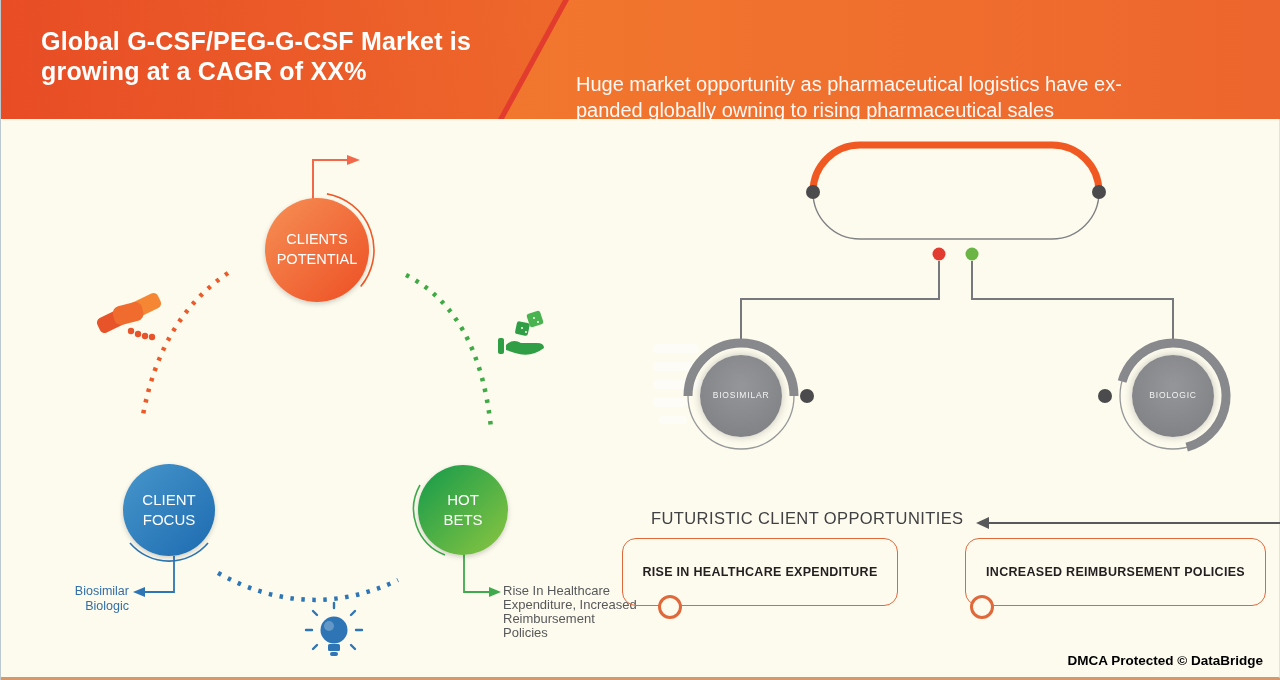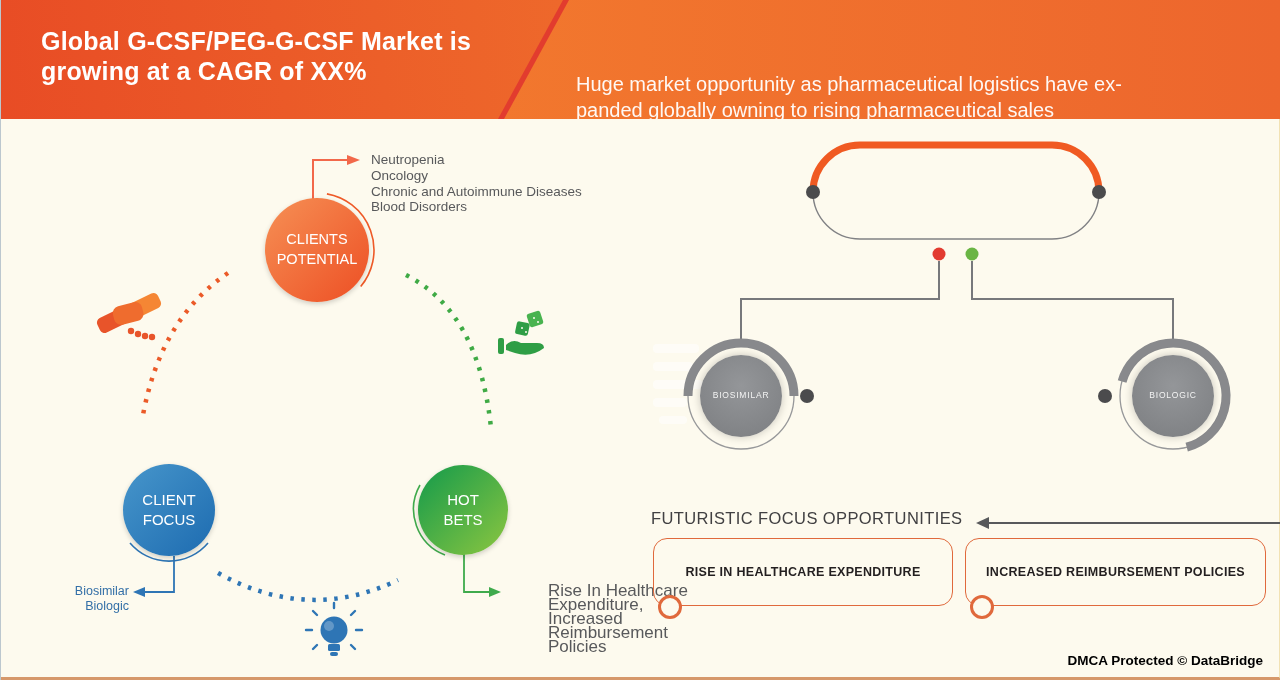--- a/index.html
+++ b/index.html
@@ -40,31 +40,31 @@
     background:linear-gradient(135deg,#139a4b,#8cc640);}
   .circ.gray{color:#f4f4f4;font-size:8.5px;letter-spacing:.8px;
     background:radial-gradient(circle at 50% 38%,#949699,#7b7d80);box-shadow:0 0 8px rgba(0,0,0,.22);}
   .circ.bsim{left:699px;top:355px;width:82px;height:82px;}
   .circ.bio{left:1131px;top:355px;width:82px;height:82px;}
   
   .cp-list{position:absolute;left:370px;top:152px;font-size:13.5px;color:#58595b;line-height:15.8px;}
   .cf-note{position:absolute;left:50px;top:584px;width:78px;text-align:right;
     font-size:12.5px;color:#336fa7;line-height:15px;}
   .hb-note{position:absolute;left:502px;top:584px;width:145px;
-    font-size:17px;color:#58595b;line-height:14px;margin-left:45px;}
+    font-size:13px;color:#58595b;line-height:14px;}
   .pill{position:absolute;left:830px;top:161px;width:252px;height:62px;border-radius:31px;
     background:linear-gradient(180deg,#f46d2d,#ee5722);
     display:flex;align-items:center;justify-content:center;
     color:#fff;font-size:21px;font-weight:bold;letter-spacing:.3px;
     box-shadow:0 3px 6px rgba(0,0,0,.28);}
   .fut-head{position:absolute;left:650px;top:509px;font-size:16.5px;color:#414042;letter-spacing:.4px;}
   .opp-box{position:absolute;top:538px;height:68px;border:1.5px solid #e0693c;border-radius:14px;
     display:flex;align-items:center;justify-content:center;box-sizing:border-box;
     font-size:12.5px;color:#231f20;letter-spacing:.3px;font-weight:bold;}
-  .opp-box.b1{left:652px;width:300px;}
+  .opp-box.b1{left:621px;width:276px;}
   .opp-box.b2{left:964px;width:301px;}
   .corner-dot{position:absolute;width:18px;height:18px;border-radius:50%;
     border:3px solid #e0693c;background:#fdfaee;box-sizing:content-box;}
   .corner-dot.c1{left:657px;top:595px;}
   .corner-dot.c2{left:969px;top:595px;}
   .dmca{position:absolute;right:17px;top:653px;font-size:13.5px;font-weight:600;color:#000000;}
 </style>
 </head>
 <body>
 
@@ -177,26 +177,20 @@
   </div>
   <div class="circ cf">
     <span>CLIENT
 FOCUS</span>
   </div>
   <div class="circ hb">
     <span>HOT
 BETS</span>
   </div>
 
-  <div class="cp-list">
-    <div>Neutropenia</div>
-    <div>Oncology</div>
-    <div>Chronic and Autoimmune Diseases</div>
-    <div>Blood Disorders</div>
-  </div>
 
   <div class="cf-note">
     <div>Biosimilar</div>
     <div>Biologic</div>
   </div>
 
   <div class="hb-note">
     <div>Rise In Healthcare</div>
     <div>Expenditure, Increased</div>
     <div>Reimbursement</div>
@@ -204,21 +198,21 @@
   </div>
 
 
   <div class="circ gray bsim">
     <span>BIOSIMILAR</span>
   </div>
   <div class="circ gray bio">
     <span>BIOLOGIC</span>
   </div>
 
-  <div class="fut-head">FUTURISTIC FOCUS OPPORTUNITIES</div>
+  <div class="fut-head">FUTURISTIC CLIENT OPPORTUNITIES</div>
   <div class="opp-box b1">
     <span>RISE IN HEALTHCARE EXPENDITURE</span>
   </div>
   <div class="opp-box b2">
     <span>INCREASED REIMBURSEMENT POLICIES</span>
   </div>
   <div class="corner-dot c1"></div>
   <div class="corner-dot c2"></div>
 
   <div class="dmca">DMCA Protected © DataBridge</div>

